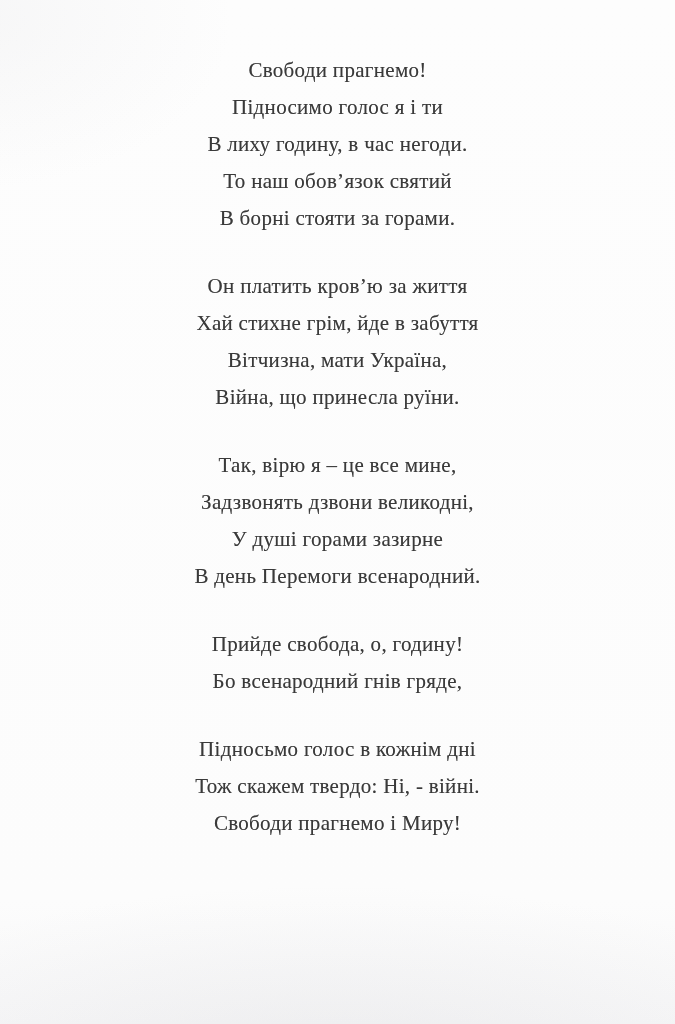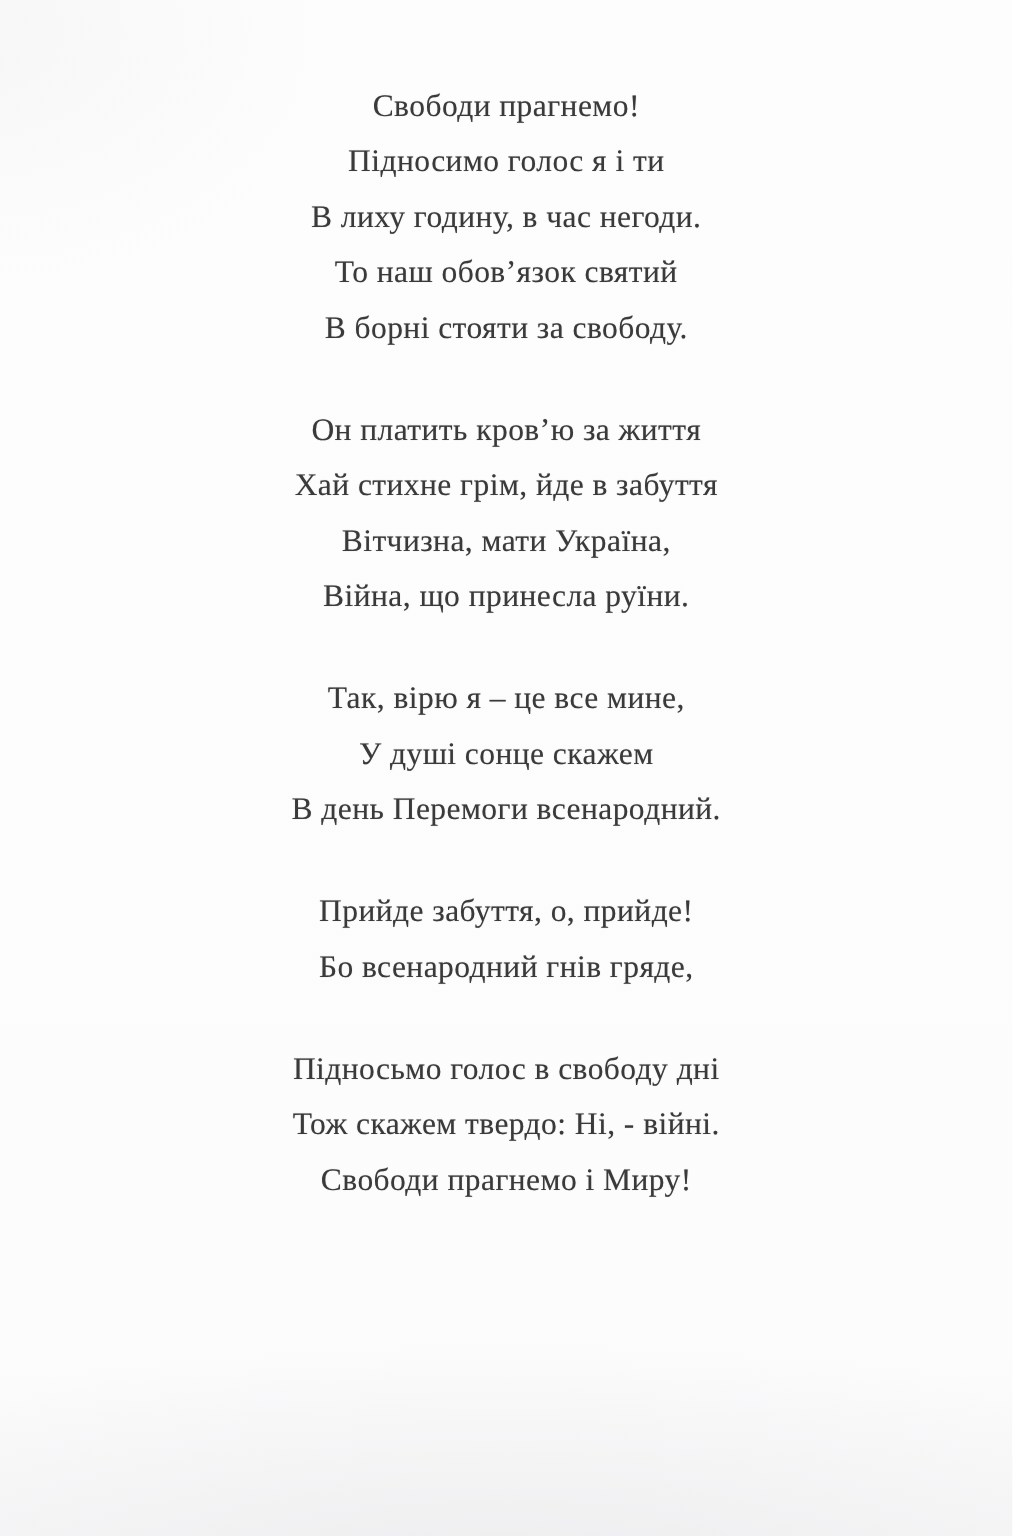--- a/index.html
+++ b/index.html
@@ -42,36 +42,37 @@
 </head>
 <body>
 
 <div class="page">
   <div class="poem">
       <div class="stanza">
         <p class="poem-line">Свободи прагнемо!</p>
         <p class="poem-line">Підносимо голос я і ти</p>
         <p class="poem-line">В лиху годину, в час негоди.</p>
         <p class="poem-line">То наш обов’язок святий</p>
-        <p class="poem-line">В борні стояти за свободу.</p>
+        <p class="poem-line">В борні стояти за горами.</p>
       </div>
       <div class="stanza">
         <p class="poem-line">Он платить кров’ю за життя</p>
         <p class="poem-line">Хай стихне грім, йде в забуття</p>
         <p class="poem-line">Вітчизна, мати Україна,</p>
         <p class="poem-line">Війна, що принесла руїни.</p>
       </div>
       <div class="stanza">
         <p class="poem-line">Так, вірю я – це все мине,</p>
-        <p class="poem-line">У душі сонце скажем</p>
+        <p class="poem-line">Задзвонять дзвони великодні,</p>
+        <p class="poem-line">У душі горами зазирне</p>
         <p class="poem-line">В день Перемоги всенародний.</p>
       </div>
       <div class="stanza">
-        <p class="poem-line">Прийде забуття, о, прийде!</p>
+        <p class="poem-line">Прийде свобода, о, годину!</p>
         <p class="poem-line">Бо всенародний гнів гряде,</p>
       </div>
       <div class="stanza">
-        <p class="poem-line">Підносьмо голос в свободу дні</p>
+        <p class="poem-line">Підносьмо голос в кожнім дні</p>
         <p class="poem-line">Тож скажем твердо: Ні, - війні.</p>
         <p class="poem-line">Свободи прагнемо і Миру!</p>
       </div>
     </div>
 </div>
 
 </body></html>

